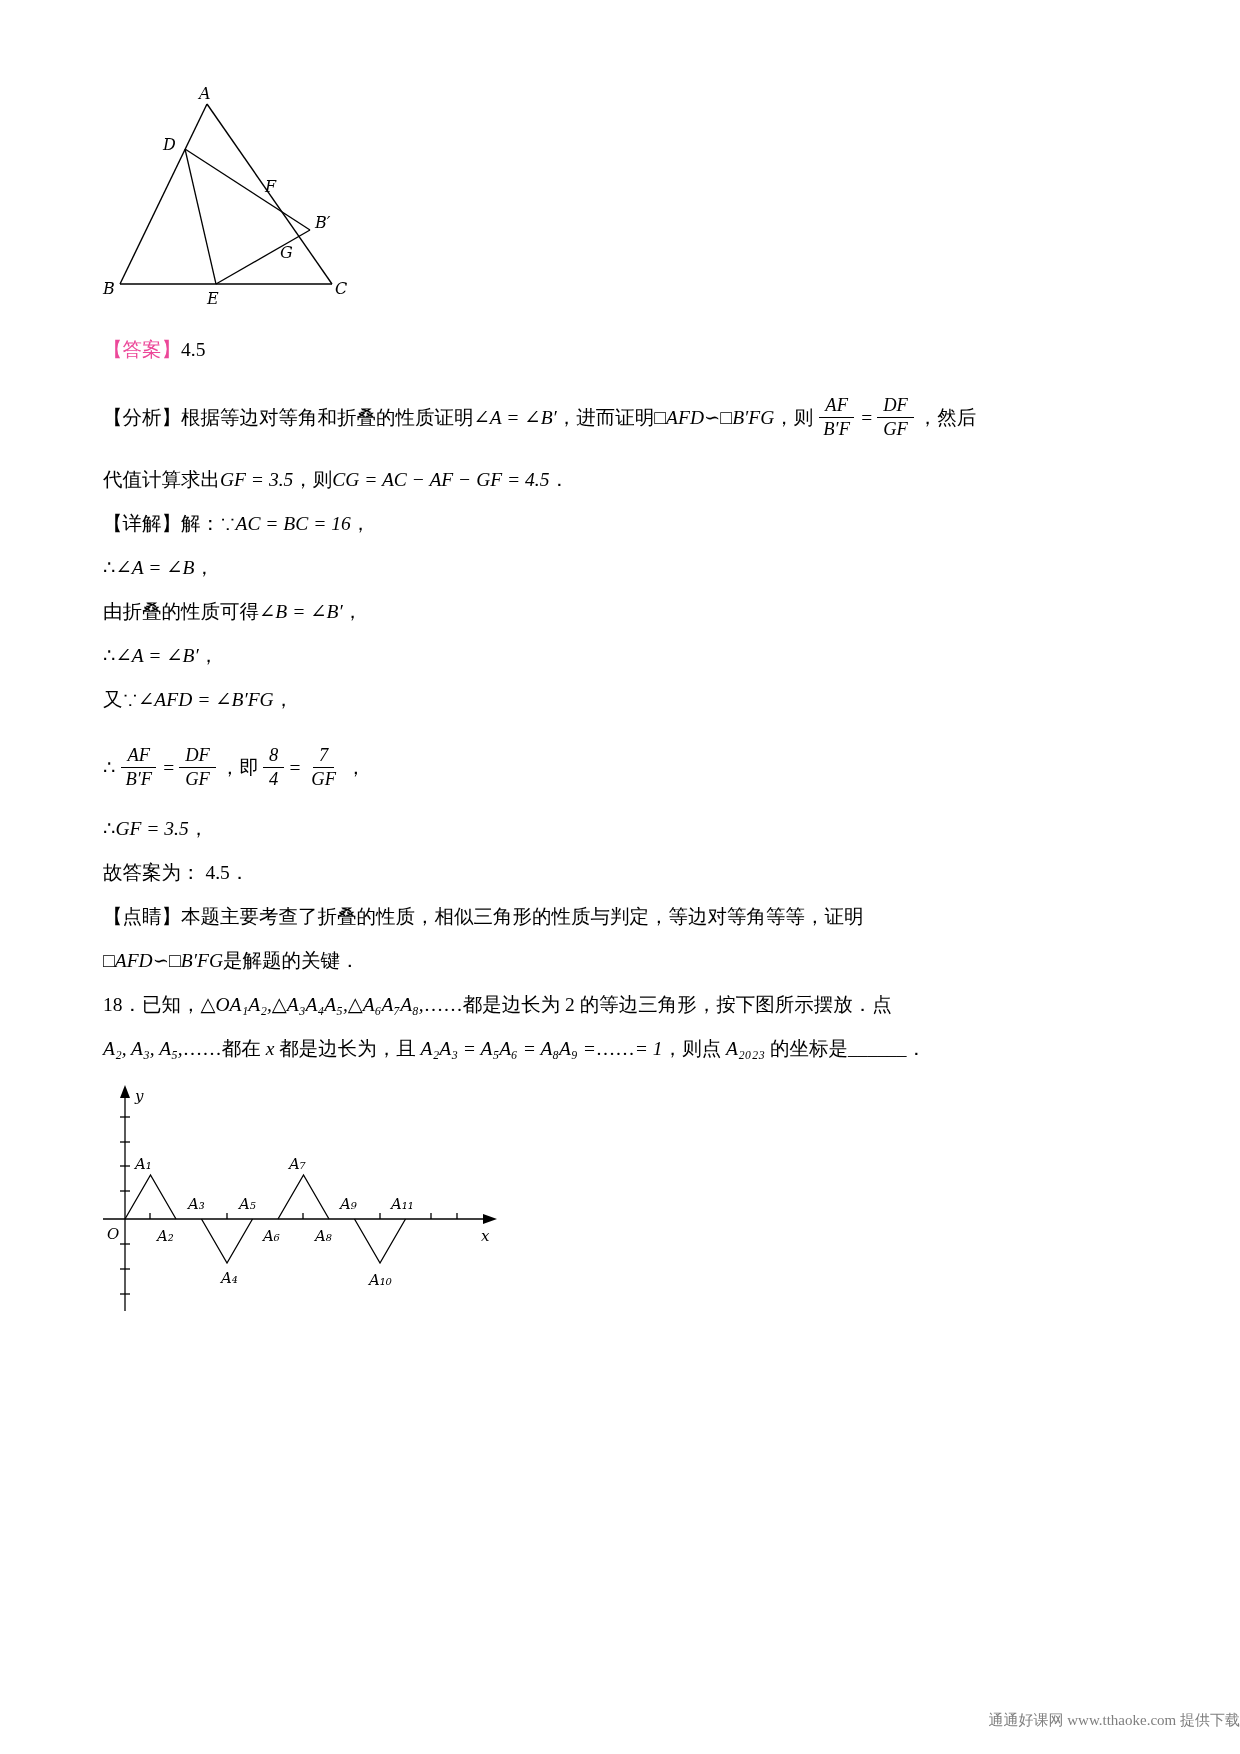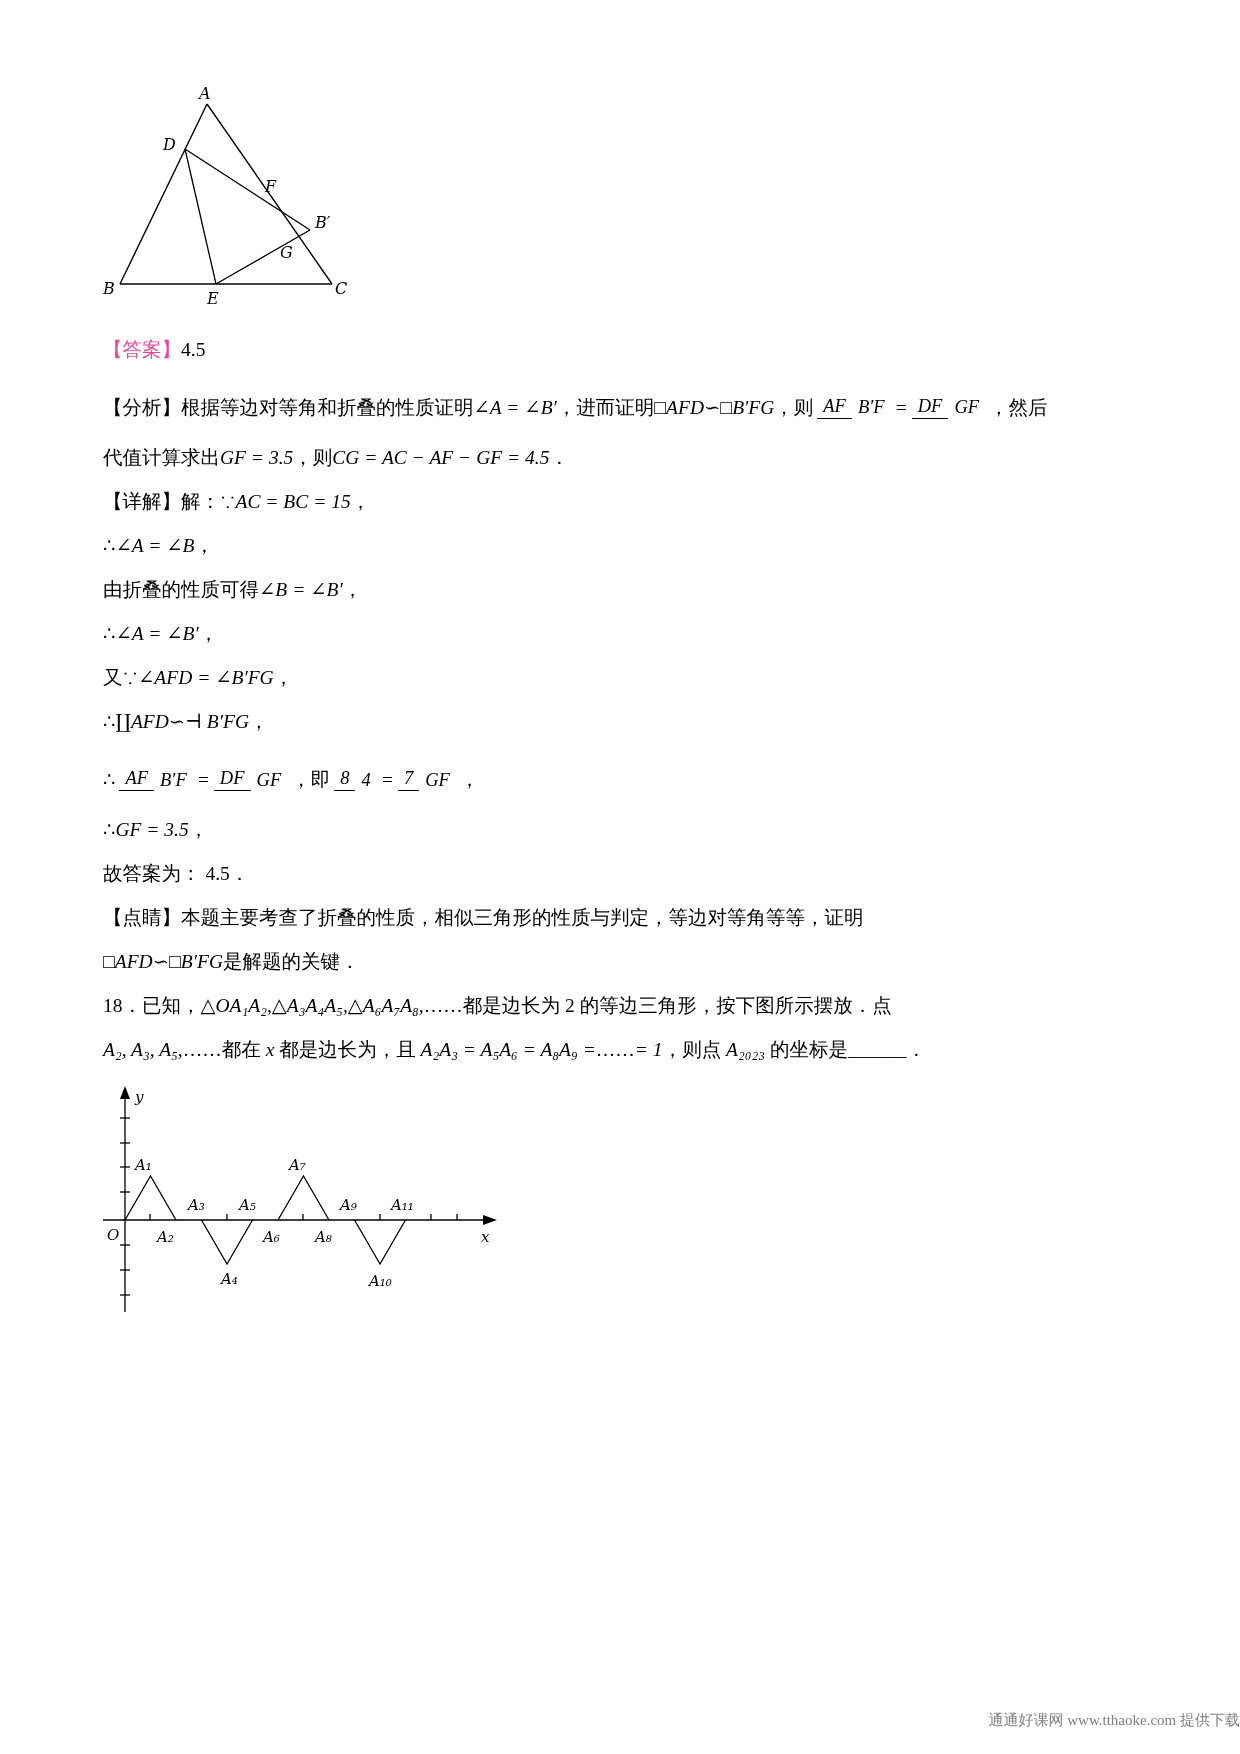--- a/index.html
+++ b/index.html
@@ -21,21 +21,21 @@
     margin:0 0 16px 0;
     font-size:19.5px;
     line-height:28px;
     white-space:nowrap;
   }
   .line.tall{line-height:56px;margin-bottom:6px;}
   .tx{font-style:normal;}
   .mi{font-style:italic;}
   .tag{color:#ec4899;font-style:normal;}
   .frac{
-    display:inline-flex;flex-direction:row;align-items:center;
+    display:inline-flex;flex-direction:column;align-items:center;
     vertical-align:middle;line-height:1.15;
     font-size:18.5px;font-style:italic;margin:17px 4px;
     transform:translateY(-2px);
   }
   .frac .num{padding:0 6px 1px 6px;border-bottom:1.3px solid #000;}
   .frac .den{padding:1px 6px 0 6px;}
   .fig{display:block;}
   #fig1{margin:6px 0 14px -6px;}
   #fig2{margin:14px 0 0 -10px;}
   .figlabel{font-family:"DejaVu Serif","Liberation Serif",serif;font-style:italic;font-size:16px;fill:#000;}
@@ -78,26 +78,25 @@
     <p class="line"><span class="tag">【答案】</span><span class="tx">4.5</span></p>
     <p class="line tall"><span class="tx">【分析】根据等边对等角和折叠的性质证明</span><span class="mi">∠A = ∠B′</span><span class="tx">，进而证明</span><span class="mi">□AFD∽□B′FG</span><span class="tx">，则</span><span class="frac">
           <span class="num">AF</span>
           <span class="den">B′F</span>
         </span><span class="mi">=</span><span class="frac">
           <span class="num">DF</span>
           <span class="den">GF</span>
         </span><span class="tx">，然后</span></p>
     <p class="line"><span class="tx">代值计算求出</span><span class="mi">GF = 3.5</span><span class="tx">，则</span><span class="mi">CG = AC − AF − GF = 4.5</span><span class="tx">．</span></p>
 
-    <p class="line"><span class="tx">【详解】解：∵</span><span class="mi">AC = BC = 15</span><span class="tx">，</span></p>
+    <p class="line"><span class="tx">【详解】解：∵</span><span class="mi">AC = BC = 16</span><span class="tx">，</span></p>
     <p class="line"><span class="tx">∴</span><span class="mi">∠A = ∠B</span><span class="tx">，</span></p>
     <p class="line"><span class="tx">由折叠的性质可得</span><span class="mi">∠B = ∠B′</span><span class="tx">，</span></p>
     <p class="line"><span class="tx">∴</span><span class="mi">∠A = ∠B′</span><span class="tx">，</span></p>
     <p class="line"><span class="tx">又∵</span><span class="mi">∠AFD = ∠B′FG</span><span class="tx">，</span></p>
-    <p class="line"><span class="tx">∴</span><span class="mi">∐AFD∽⊣ B′FG</span><span class="tx">，</span></p>
     <p class="line tall"><span class="tx">∴</span><span class="frac">
           <span class="num">AF</span>
           <span class="den">B′F</span>
         </span><span class="mi">=</span><span class="frac">
           <span class="num">DF</span>
           <span class="den">GF</span>
         </span><span class="tx">，即</span><span class="frac">
           <span class="num">8</span>
           <span class="den">4</span>
         </span><span class="mi">=</span><span class="frac">

